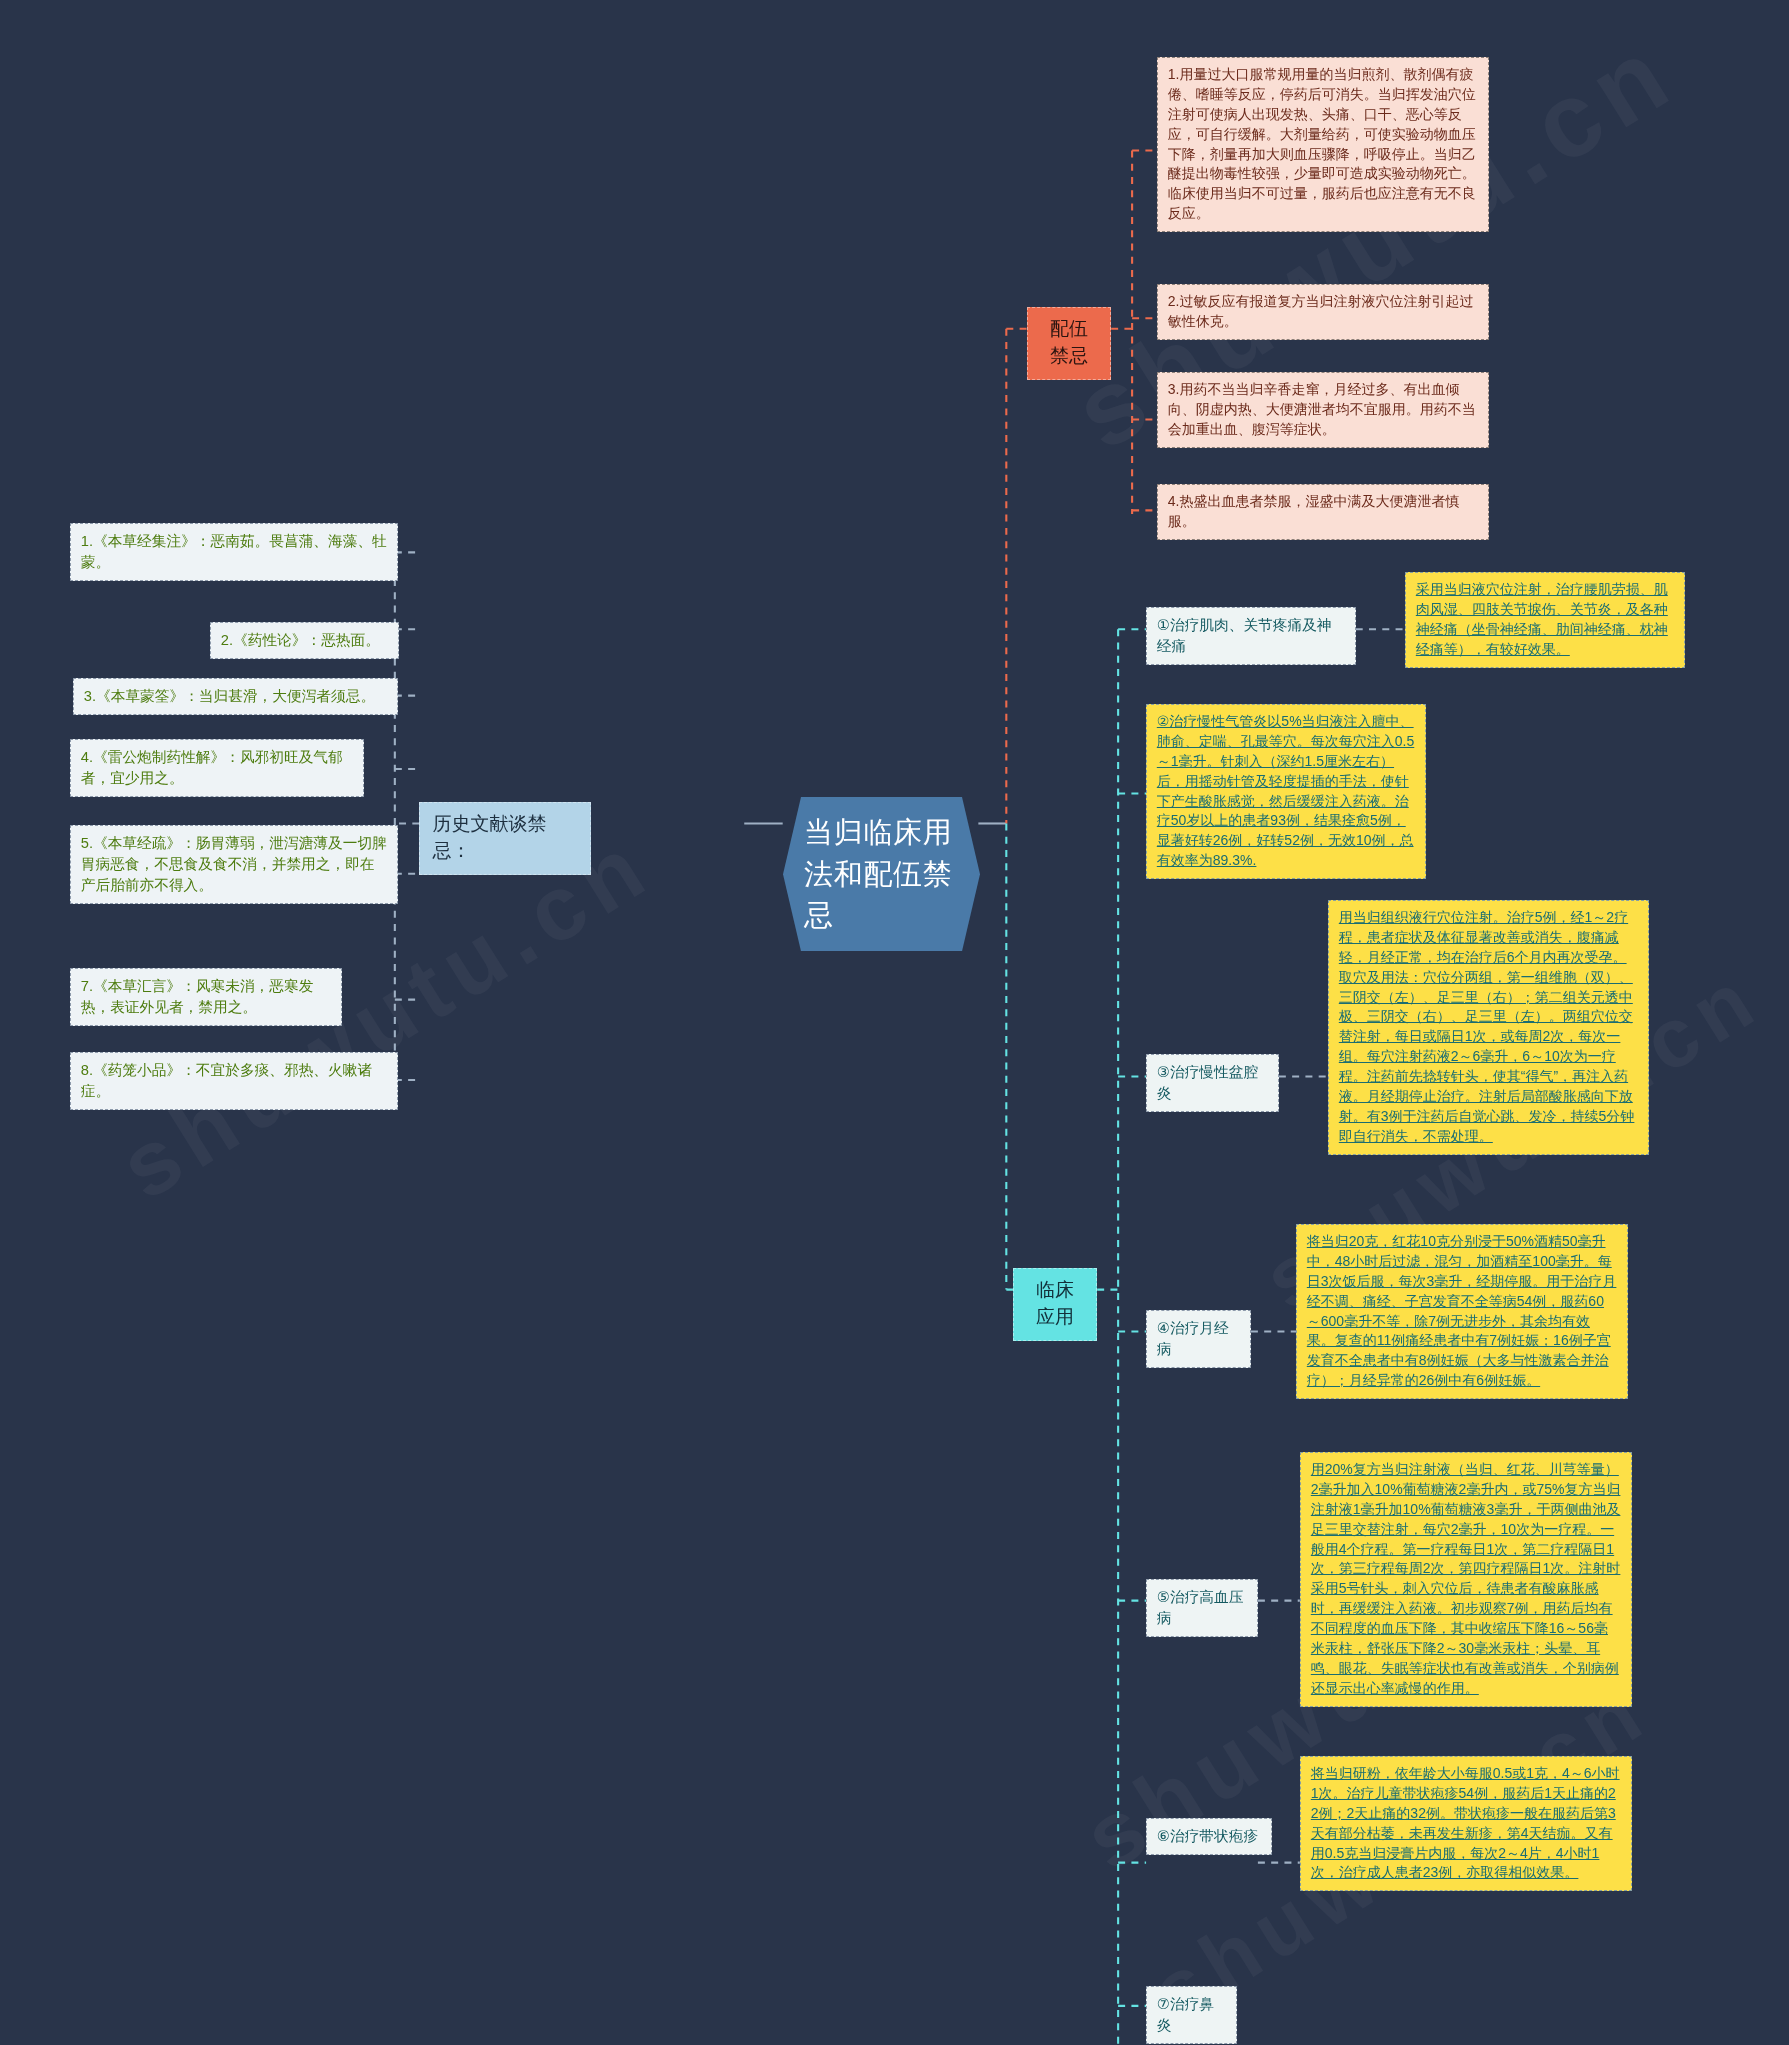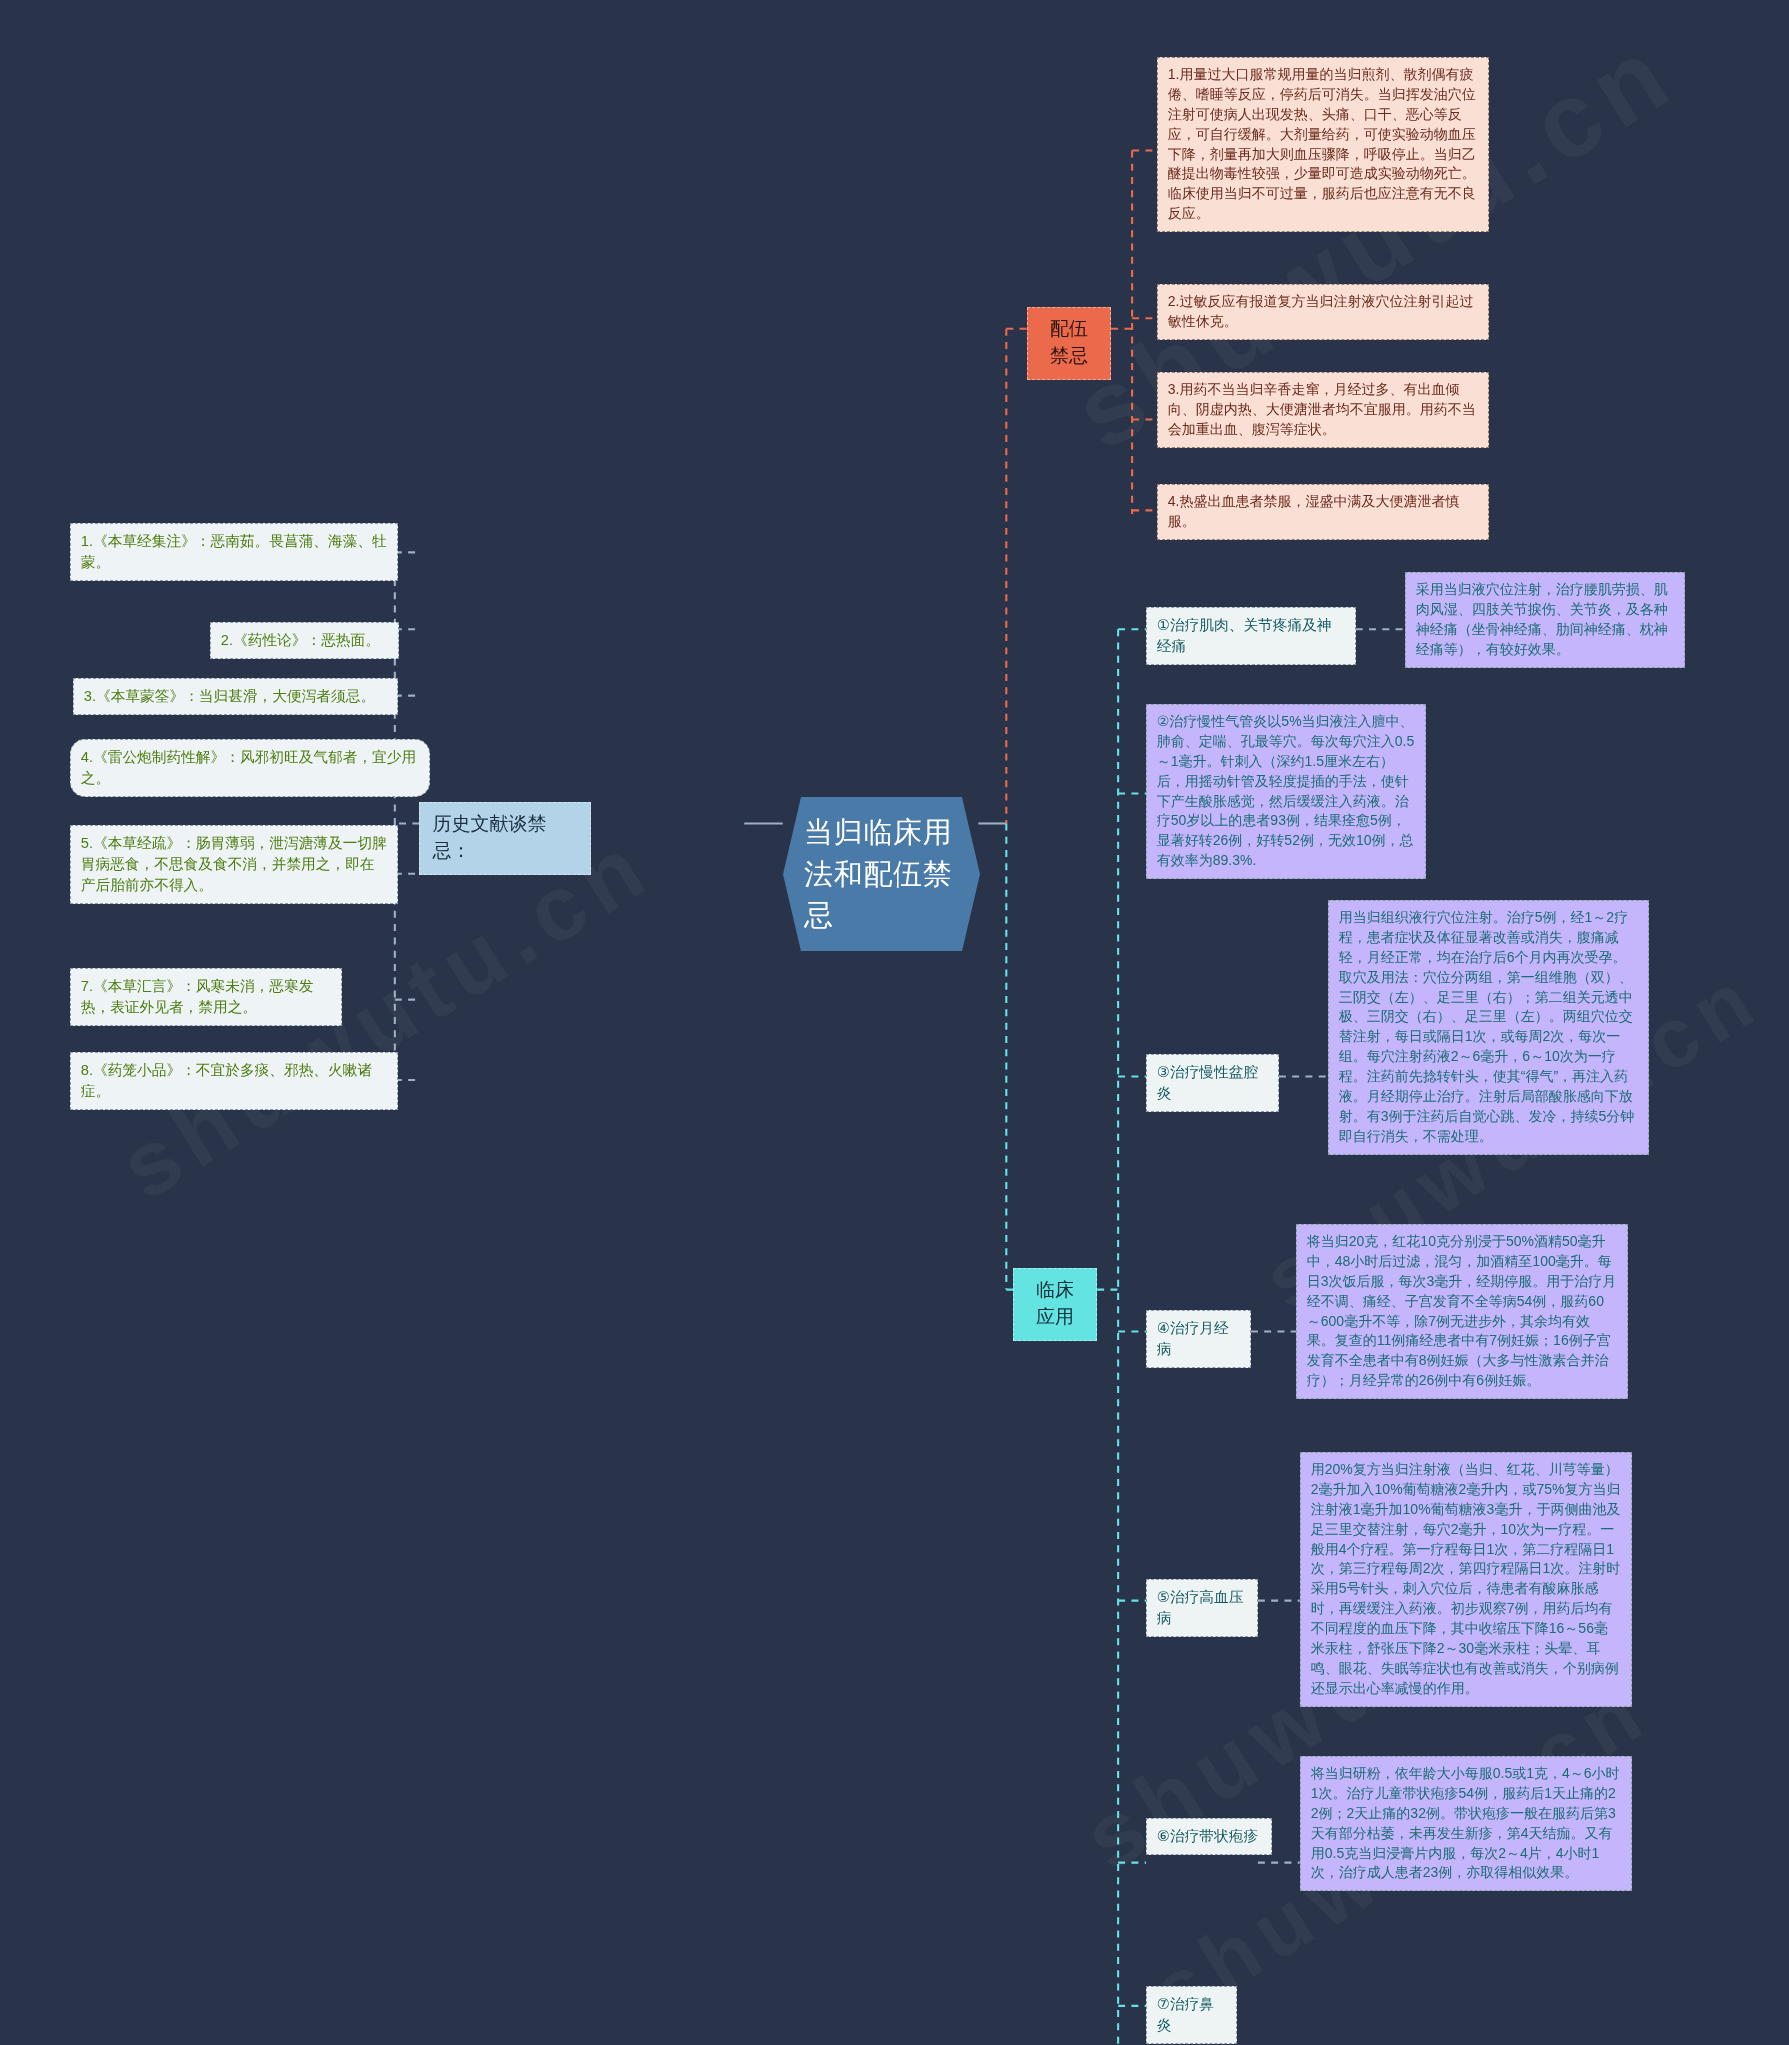--- a/index.html
+++ b/index.html
@@ -80,24 +80,25 @@
   }
   
   .ca-label {
     background: #eef4f4;
     color: #155a61;
     font-size: 14.7px;
     border-color: #8d9aab;
   }
   
   .ca-detail {
-    background: #c4b5fd;
+    background: #fde047;
     color: #1a6d72;
     font-size: 14px;
     border-color: #87a0a3;
+    text-decoration: underline;
   }
 </style>
 </head>
 <body>
 
 <div id="canvas">
 
   <div class="watermark wm1">shuwutu.cn</div>
   <div class="watermark wm2">shuwutu.cn</div>
   <div class="watermark wm3">shuwutu.cn</div>
@@ -160,21 +161,21 @@
 
   <div class="node lit" style="left:70px; top:523px; width:328px;">
     <span class="node-text">1.《本草经集注》：恶南茹。畏菖蒲、海藻、牡蒙。</span>
   </div>
   <div class="node lit" style="left:210px; top:611px; width:189px;margin-top:11px;">
     <span class="node-text">2.《药性论》：恶热面。</span>
   </div>
   <div class="node lit" style="left:73px; top:678px; width:325px;">
     <span class="node-text">3.《本草蒙筌》：当归甚滑，大便泻者须忌。</span>
   </div>
-  <div class="node lit" style="left:70px; top:739px; width:360px;border-radius:15px;">
+  <div class="node lit" style="left:70px; top:739px; width:294px;">
     <span class="node-text">4.《雷公炮制药性解》：风邪初旺及气郁者，宜少用之。</span>
   </div>
   <div class="node lit" style="left:70px; top:825px; width:328px;">
     <span class="node-text">5.《本草经疏》：肠胃薄弱，泄泻溏薄及一切脾胃病恶食，不思食及食不消，并禁用之，即在产后胎前亦不得入。</span>
   </div>
   <div class="node lit" style="left:70px; top:968px; width:272px;">
     <span class="node-text">7.《本草汇言》：风寒未消，恶寒发热，表证外见者，禁用之。</span>
   </div>
   <div class="node lit" style="left:70px; top:1052px; width:328px;">
     <span class="node-text">8.《药笼小品》：不宜於多痰、邪热、火嗽诸症。</span>

